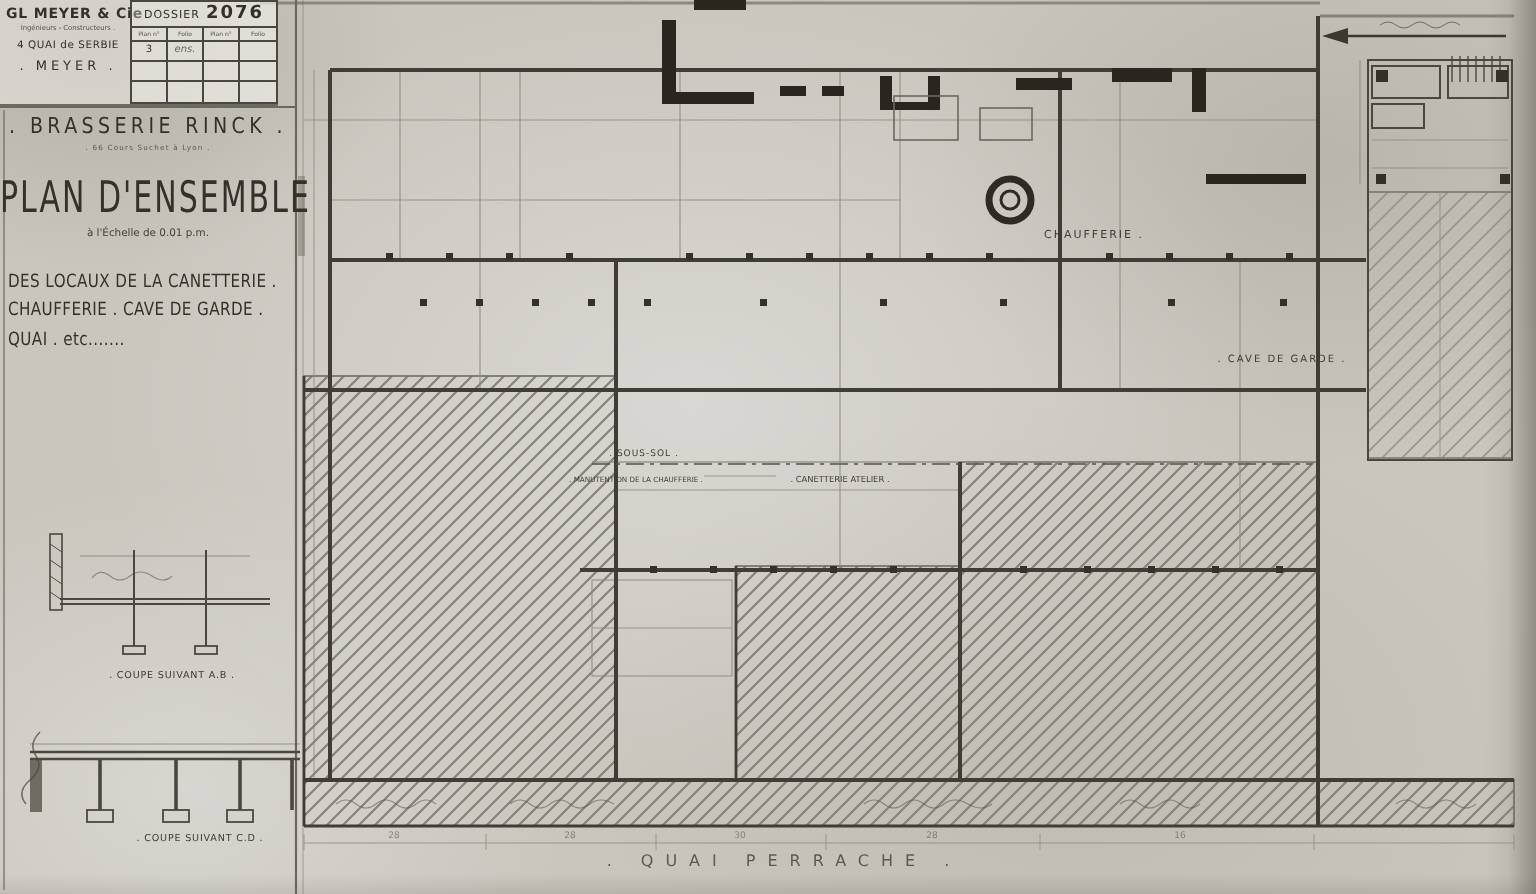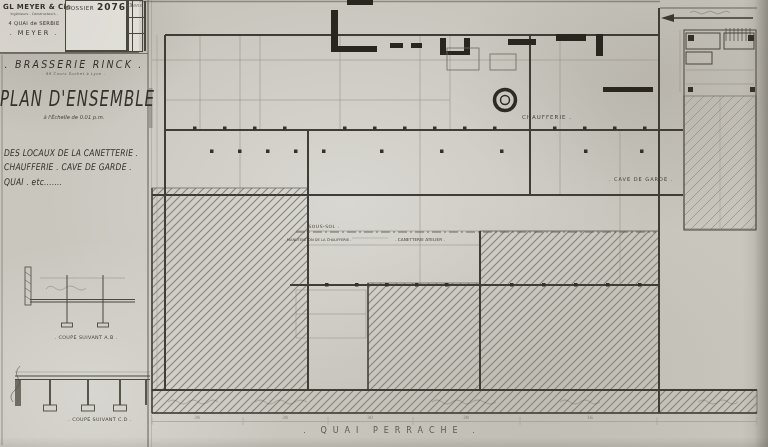--- a/index.html
+++ b/index.html
@@ -22,40 +22,40 @@
   .company-block {
     position:absolute; left:0; top:0; width:139px; height:52px;
     display:flex; background:rgba(236,234,227,.55);
     border-bottom:1px solid #6d6a62;
   }
   .company-left { width:62px; padding:3px 0 0 3px; text-align:center; }
   .co-name   { font-size:7px; font-weight:bold; letter-spacing:.4px; white-space:nowrap; }
   .co-sub    { font-size:3.4px; color:#55524a; margin-top:1px; white-space:nowrap; }
   .co-addr   { font-size:5.2px; margin-top:4px; letter-spacing:.3px; white-space:nowrap; }
   .co-city   { font-size:6.5px; letter-spacing:2px; margin-top:3px; }
-  .dossier { width:76px; border:1px solid #4a473f; background:rgba(242,240,234,.35); display:flex; flex-direction:row; }
+  .dossier { width:76px; border:1px solid #4a473f; background:rgba(242,240,234,.35); display:flex; flex-direction:column; }
   .dossier-head { display:flex; align-items:baseline; justify-content:center; gap:3px; border-bottom:1px solid #4a473f; padding:1px 0; }
   .d-label { font-size:5.5px; letter-spacing:.5px; }
   .d-num   { font-size:9px; font-weight:bold; letter-spacing:1px; }
   .dossier-cols { display:grid; grid-template-columns:repeat(4,1fr); border-bottom:1px solid #4a473f; }
   .dossier-cols span { font-size:3px; text-align:center; color:#55524a; border-right:1px solid #4a473f; padding:1px 0; white-space:nowrap; overflow:hidden;}
   .dossier-cols span:last-child { border-right:none; }
   .dossier-grid { display:grid; grid-template-columns:repeat(4,1fr); grid-auto-rows:1fr; flex:1; }
   .dossier-grid span { font-size:5px; text-align:center; border-right:1px solid #4a473f; border-bottom:1px solid #4a473f; line-height:8px;}
   .dossier-grid span:nth-child(4n) { border-right:none; }
   .dossier-grid span:nth-child(n+9) { border-bottom:none; }
   .cell-script { font-size:3.5px; color:#6b6860; font-style:italic; }
 
   
-  .title-block { position:absolute; left:0; top:58px; width:148px; text-align:center;font-style:italic; }
+  .title-block { position:absolute; left:0; top:58px; width:148px; text-align:center; }
   .tb-project { font-size:9.5px; letter-spacing:2.2px; white-space:nowrap; transform:scaleY(1.15); }
   .tb-project-sub { font-size:3.6px; color:#5a574f; margin-top:3px; letter-spacing:.6px; }
   .tb-main { font-size:15px; letter-spacing:1px; margin-top:14px; white-space:nowrap; transform:scaleY(1.45); font-weight:500; }
   .tb-scale { font-size:5.2px; margin-top:6px; color:#45423a; }
-  .tb-subject { text-align:left; padding-left:4px; margin-top:27px; }
+  .tb-subject { text-align:left; padding-left:4px; margin-top:14px; }
   .tb-subject div { font-size:7.6px; letter-spacing:.2px; line-height:1.9; white-space:nowrap; transform:scaleY(1.2); }
 </style>
 </head>
 <body>
 
 <div class="sheet">
 
   <svg class="plan" width="768" height="447" viewBox="0 0 768 447">
     <defs>
       <pattern id="hatchP" patternUnits="userSpaceOnUse" width="8" height="8">

